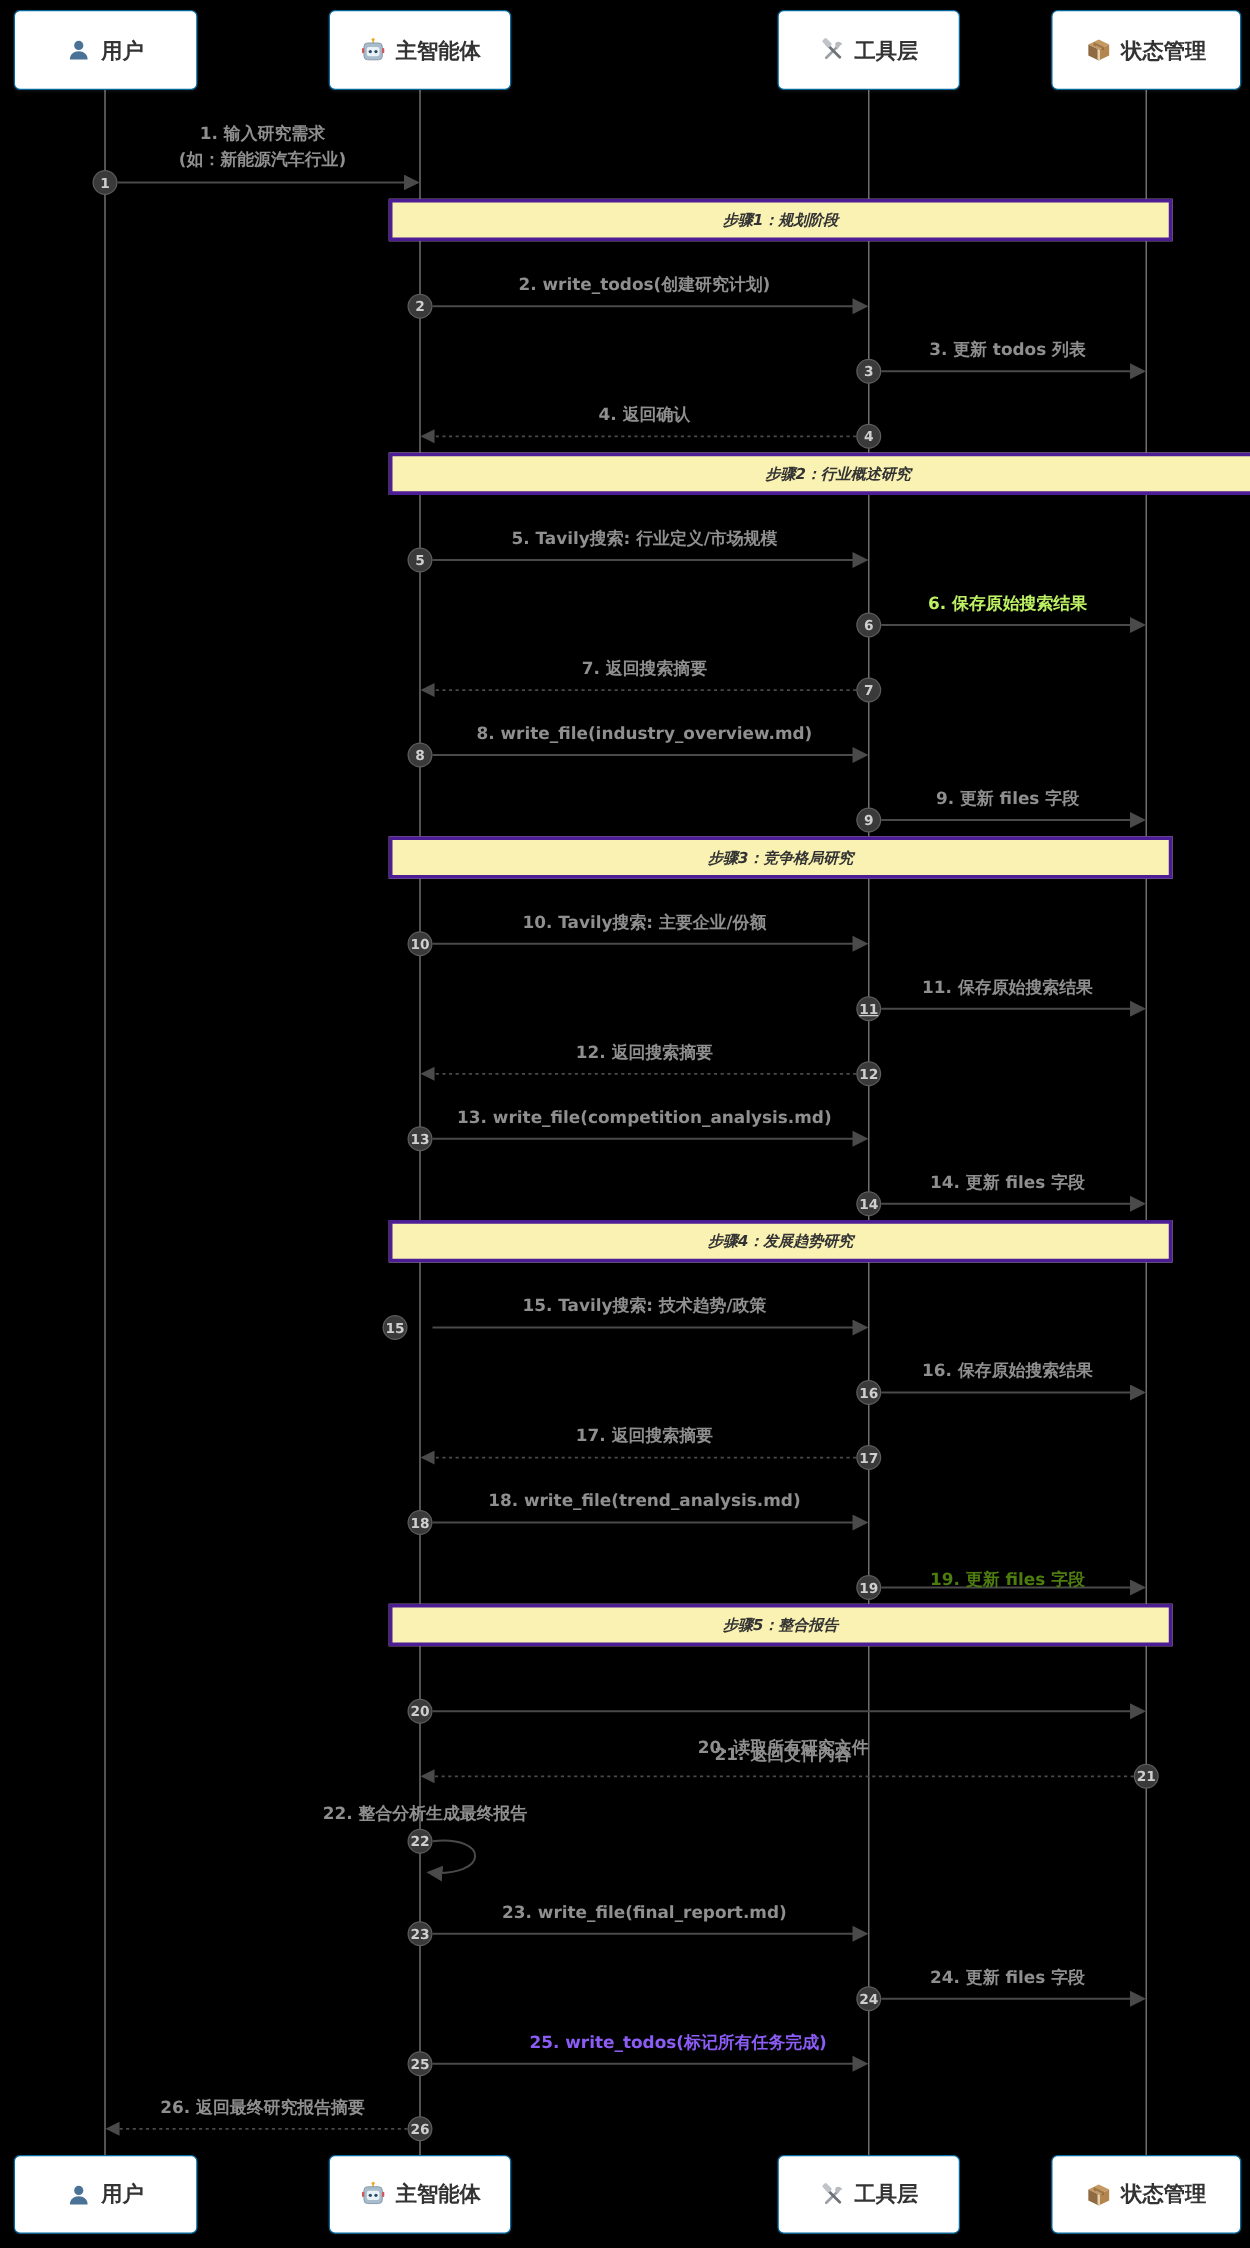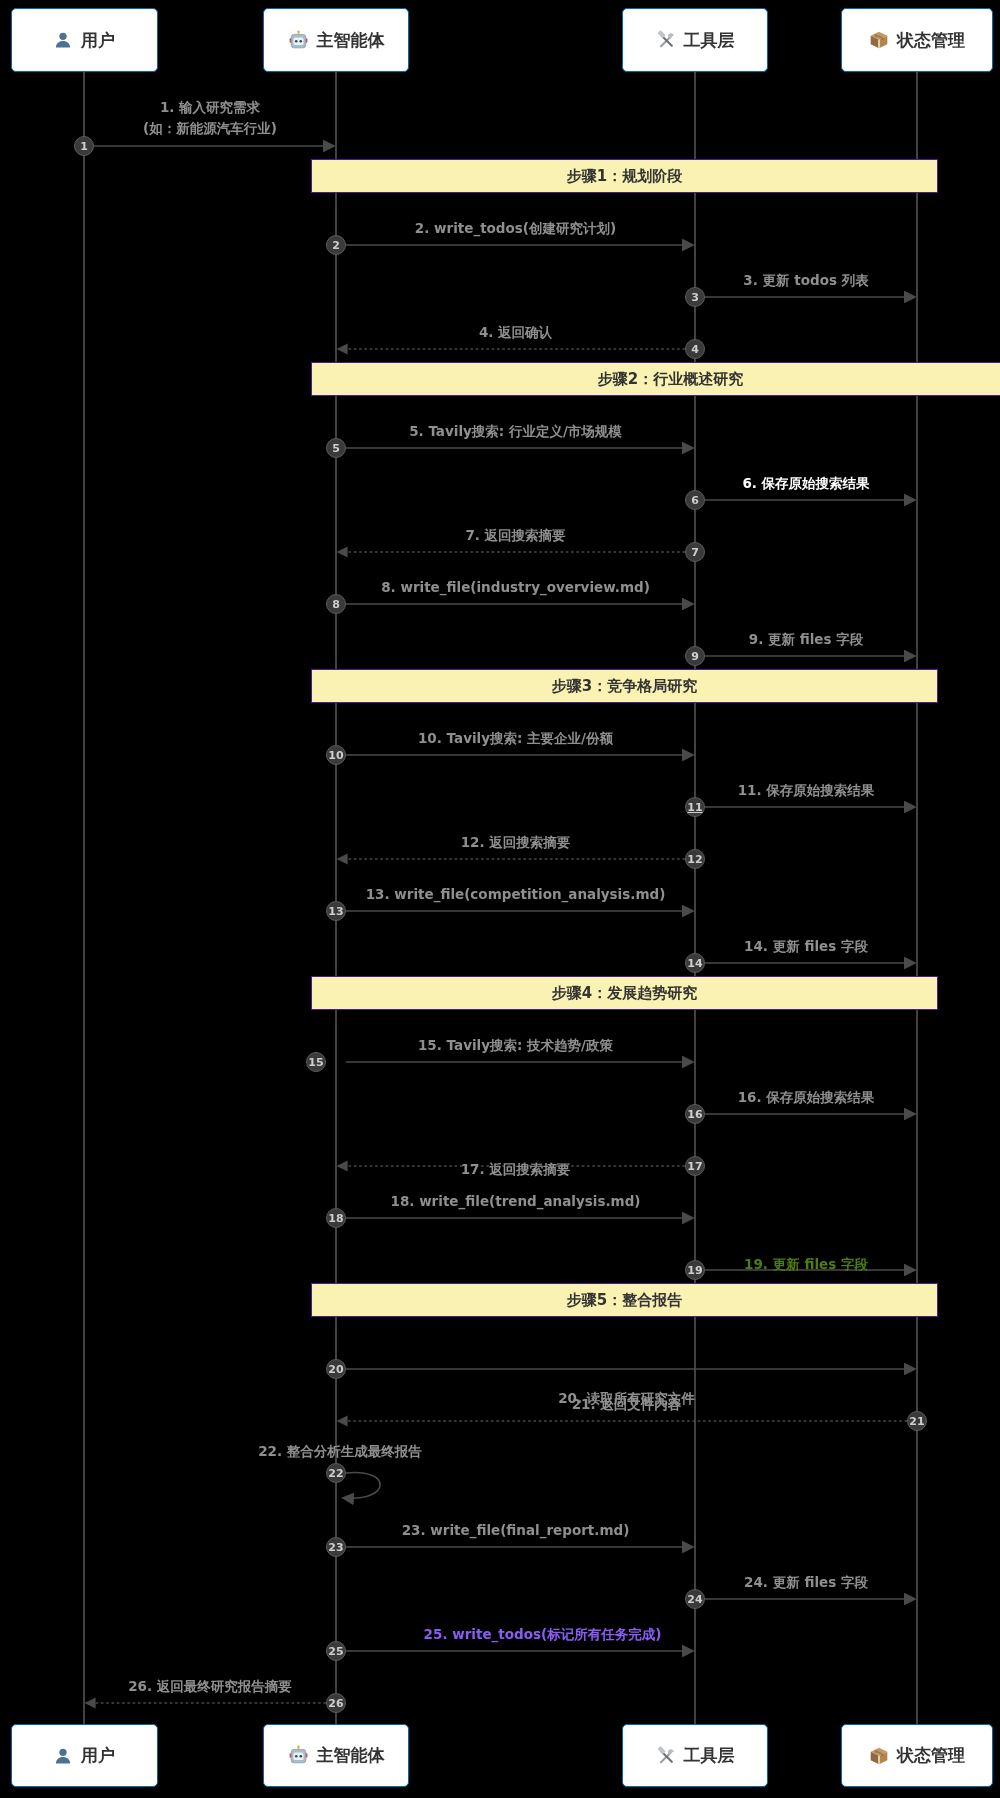--- a/index.html
+++ b/index.html
@@ -9,23 +9,23 @@
   }
   .stage svg.lines{position:absolute;left:0;top:0;}
   .actor-box{
     position:absolute;background:#fff;border:1px solid #0369a1;border-radius:5px;
     display:flex;align-items:center;justify-content:center;gap:8px;
     color:#333;font-weight:bold;font-size:17px;box-sizing:border-box;
     box-shadow:0 1px 2px rgba(255,255,255,0.05);
   }
   .actor-box .icn{display:flex;align-items:center;}
   .banner{
-    position:absolute;background:#faf2b2;border:1px solid #4c1d95;box-sizing:border-box;
+    position:absolute;background:#faf2b2;border:3px solid #4c1d95;box-sizing:border-box;
     display:flex;align-items:center;justify-content:center;
-    font-size:15px;font-weight:bold;color:#333;
+    font-size:12px;font-weight:bold;color:#333;font-style:italic;
   }
   .msg-label{
     position:absolute;color:#8f8f8f;font-size:13.5px;font-weight:bold;
     text-align:center;line-height:21px;white-space:nowrap;transform:translateX(-50%);
   }
   .badge{
     position:absolute;width:20px;height:20px;border-radius:50%;
     background:#3a3a3a;border:1px solid #5c5c5c;color:#cfcfcf;
     font-size:11px;font-weight:bold;display:flex;align-items:center;justify-content:center;
     transform:translate(-50%,-50%);box-sizing:border-box;
@@ -182,21 +182,21 @@
     <div class="badge" style="left: 695px; top: 297px; background: rgb(58, 58, 58); color: rgb(207, 207, 207);">3</div>
     <div class="msg-label" style="color: rgb(143, 143, 143); left: 515.5px; top: 322px;">
       <div>4. 返回确认</div>
     </div>
     <div class="badge" style="left: 695px; top: 349px; background: rgb(58, 58, 58); color: rgb(207, 207, 207);">4</div>
     <div class="banner" style="left: 311px; top: 362px; width: 719px; height: 34px; background: rgb(250, 242, 178); color: rgb(51, 51, 51);">步骤2：行业概述研究</div>
     <div class="msg-label" style="color: rgb(143, 143, 143); left: 515.5px; top: 421px;">
       <div>5. Tavily搜索: 行业定义/市场规模</div>
     </div>
     <div class="badge" style="left: 336px; top: 448px; background: rgb(58, 58, 58); color: rgb(207, 207, 207);">5</div>
-    <div class="msg-label" style="color: #ffffff; left: 806px; top: 473px;">
+    <div class="msg-label" style="color: #bef264; left: 806px; top: 473px;">
       <div>6. 保存原始搜索结果</div>
     </div>
     <div class="badge" style="left: 695px; top: 500px; background: rgb(58, 58, 58); color: rgb(207, 207, 207);">6</div>
     <div class="msg-label" style="color: rgb(143, 143, 143); left: 515.5px; top: 525px;">
       <div>7. 返回搜索摘要</div>
     </div>
     <div class="badge" style="left: 695px; top: 552px; background: rgb(58, 58, 58); color: rgb(207, 207, 207);">7</div>
     <div class="msg-label" style="color: rgb(143, 143, 143); left: 515.5px; top: 577px;">
       <div>8. write_file(industry_overview.md)</div>
     </div>
@@ -228,21 +228,21 @@
     <div class="badge" style="left: 695px; top: 963px; background: rgb(58, 58, 58); color: rgb(207, 207, 207);">14</div>
     <div class="banner" style="left: 311px; top: 976px; width: 627px; height: 34px; background: rgb(250, 242, 178); color: rgb(51, 51, 51);">步骤4：发展趋势研究</div>
     <div class="msg-label" style="color: rgb(143, 143, 143); left: 515.5px; top: 1035px;">
       <div>15. Tavily搜索: 技术趋势/政策</div>
     </div>
     <div class="badge" style="left: 316px; top: 1062px; background: rgb(58, 58, 58); color: rgb(207, 207, 207);">15</div>
     <div class="msg-label" style="color: rgb(143, 143, 143); left: 806px; top: 1087px;">
       <div>16. 保存原始搜索结果</div>
     </div>
     <div class="badge" style="left: 695px; top: 1114px; background: rgb(58, 58, 58); color: rgb(207, 207, 207);">16</div>
-    <div class="msg-label" style="color: rgb(143, 143, 143); left: 515.5px; top: 1139px; margin-top: 20px;">
+    <div class="msg-label" style="color: rgb(143, 143, 143); left: 515.5px; top: 1139px;">
       <div>17. 返回搜索摘要</div>
     </div>
     <div class="badge" style="left: 695px; top: 1166px; background: rgb(58, 58, 58); color: rgb(207, 207, 207);">17</div>
     <div class="msg-label" style="color: rgb(143, 143, 143); left: 515.5px; top: 1191px;">
       <div>18. write_file(trend_analysis.md)</div>
     </div>
     <div class="badge" style="left: 336px; top: 1218px; background: rgb(58, 58, 58); color: rgb(207, 207, 207);">18</div>
     <div class="msg-label" style="color: #4d7c0f; left: 806px; top: 1243px; margin-top: 11px;">
       <div>19. 更新 files 字段</div>
     </div>

